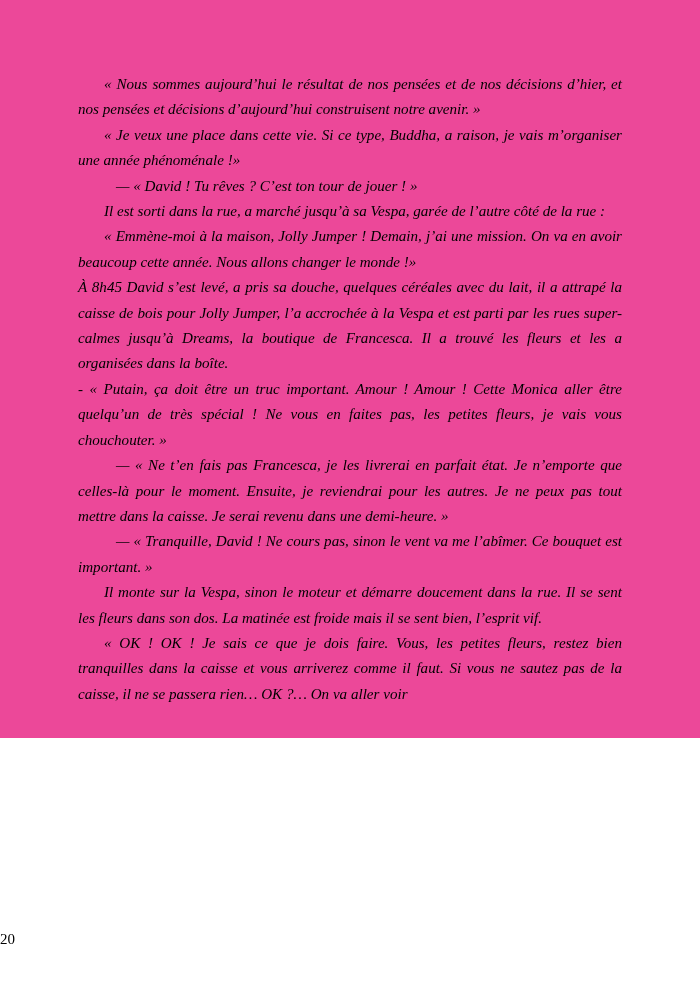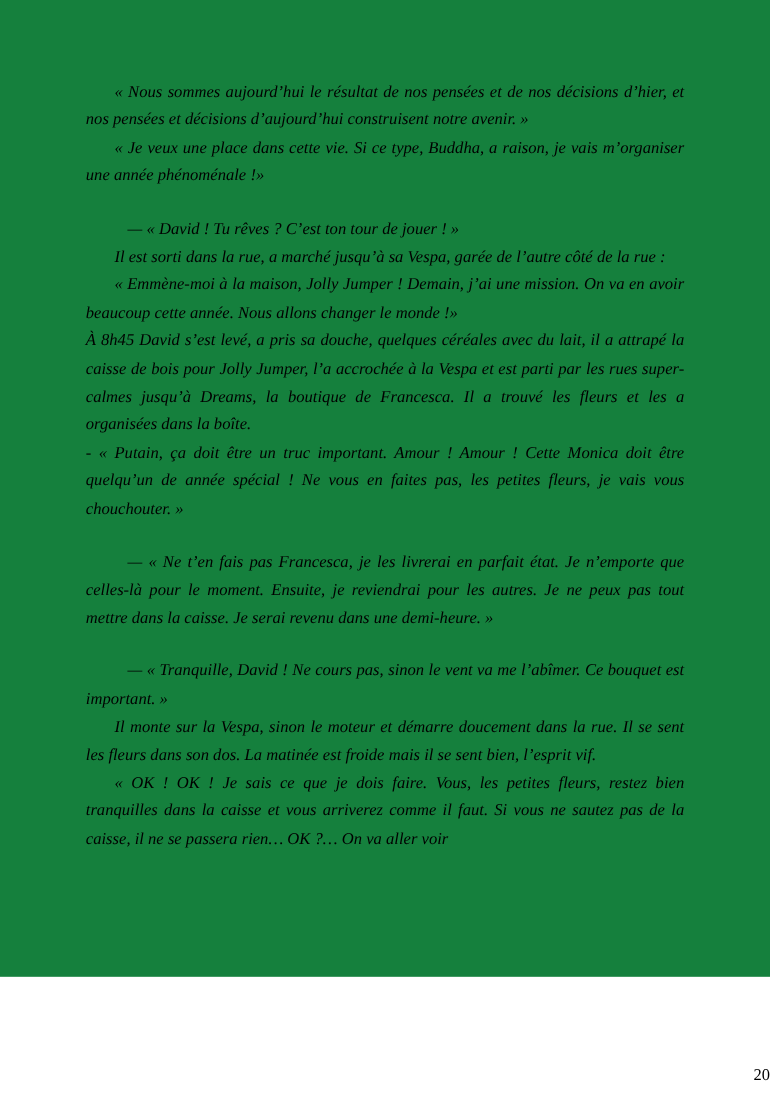--- a/index.html
+++ b/index.html
@@ -13,22 +13,22 @@
     font-family: "Liberation Serif", serif;
     color: #000000;
     position: relative;
     overflow: hidden;
   }
   .page {
     position: absolute;
     left: 0;
     top: 0;
     width: 700px;
-    height: 888px;
-    background: #15803d;
+    height: 738px;
+    background: #ec4899;
   }
   .text-block {
     position: absolute;
     left: 78px;
     top: 72px;
     width: 544px;
   }
   p {
     margin: 0;
     font-style: italic;
@@ -36,51 +36,49 @@
     line-height: 25.4px;
     text-align: justify;
     text-justify: inter-word;
     hyphens: none;
   }
   p.indent {
     text-indent: 26px;
   }
   p.indent-wide {
     text-indent: 38px;
-    margin-top: 23px;
   }
   p.noindent {
     text-indent: 0;
     font-style: italic;
   }
   .folio {
     position: absolute;
     left: 0;
     top: 930px;
     width: 700px;
-    text-align: right;
+    text-align: left;
     font-style: normal;
     font-size: 15px;
     line-height: 18px;
-    margin-top: 39px;
   }
 </style>
 </head>
 <body>
 
 <div class="page">
 
   <div class="text-block">
     <p class="indent">« Nous sommes aujourd’hui le résultat de nos pensées et de nos décisions d’hier, et nos pensées et décisions d’aujourd’hui construisent notre avenir. »</p>
     <p class="indent">« Je veux une place dans cette vie. Si ce type, Buddha, a raison, je vais m’organiser une année phénoménale !»</p>
     <p class="indent-wide">— « David ! Tu rêves ? C’est ton tour de jouer ! »</p>
     <p class="indent">Il est sorti dans la rue, a marché jusqu’à sa Vespa, garée de l’autre côté de la rue :</p>
     <p class="indent">« Emmène-moi à la maison, Jolly Jumper ! Demain, j’ai une mission. On va en avoir beaucoup cette année. Nous allons changer le monde !»</p>
     <p class="noindent">À 8h45 David s’est levé, a pris sa douche, quelques céréales avec du lait, il a attrapé la caisse de bois pour Jolly Jumper, l’a accrochée à la Vespa et est parti par les rues super-calmes jusqu’à Dreams, la boutique de Francesca. Il a trouvé les fleurs et les a organisées dans la boîte.</p>
-    <p class="noindent">- « Putain, ça doit être un truc important. Amour ! Amour ! Cette Monica doit être quelqu’un de année spécial ! Ne vous en faites pas, les petites fleurs, je vais vous chouchouter. »</p>
+    <p class="noindent">- « Putain, ça doit être un truc important. Amour ! Amour ! Cette Monica aller être quelqu’un de très spécial ! Ne vous en faites pas, les petites fleurs, je vais vous chouchouter. »</p>
     <p class="indent-wide">— « Ne t’en fais pas Francesca, je les livrerai en parfait état. Je n’emporte que celles-là pour le moment. Ensuite, je reviendrai pour les autres. Je ne peux pas tout mettre dans la caisse. Je serai revenu dans une demi-heure. »</p>
     <p class="indent-wide">— « Tranquille, David ! Ne cours pas, sinon le vent va me l’abîmer. Ce bouquet est important. »</p>
     <p class="indent">Il monte sur la Vespa, sinon le moteur et démarre doucement dans la rue. Il se sent les fleurs dans son dos. La matinée est froide mais il se sent bien, l’esprit vif.</p>
     <p class="indent">« OK ! OK ! Je sais ce que je dois faire. Vous, les petites fleurs, restez bien tranquilles dans la caisse et vous arriverez comme il faut. Si vous ne sautez pas de la caisse, il ne se passera rien… OK ?… On va aller voir</p>
   </div>
 
   <div class="folio">20</div>
 
 </div>
 

